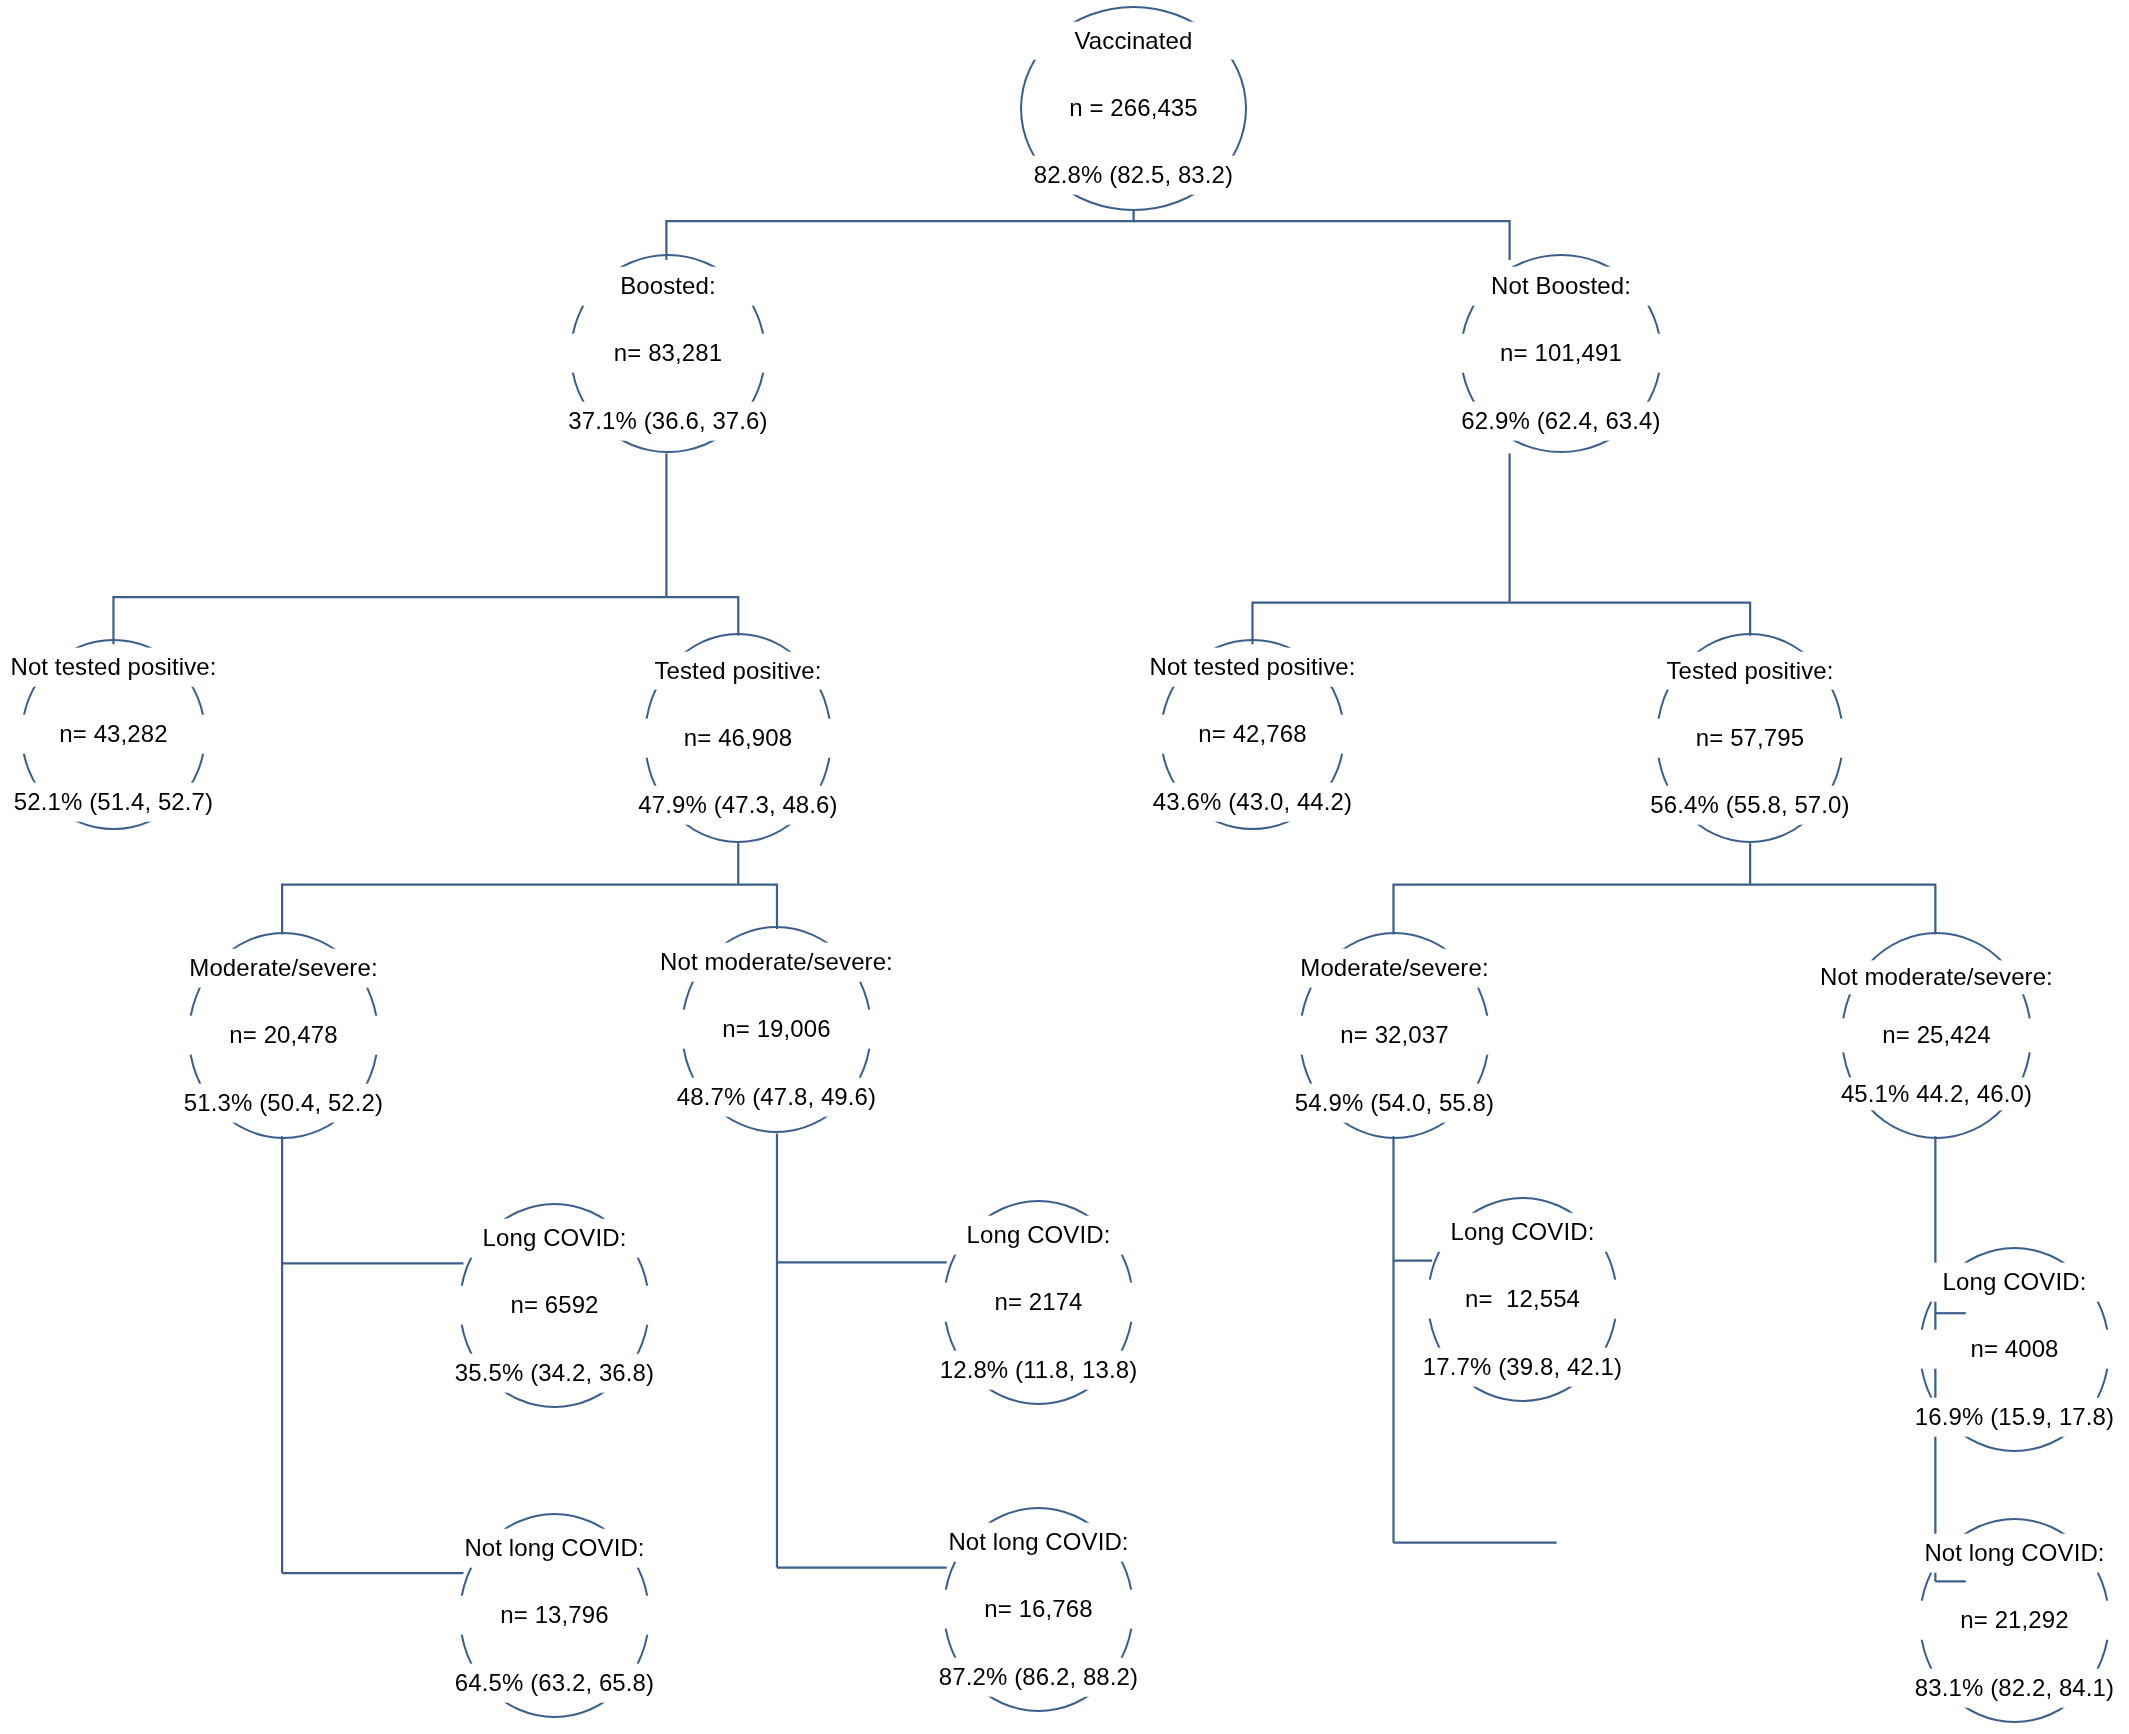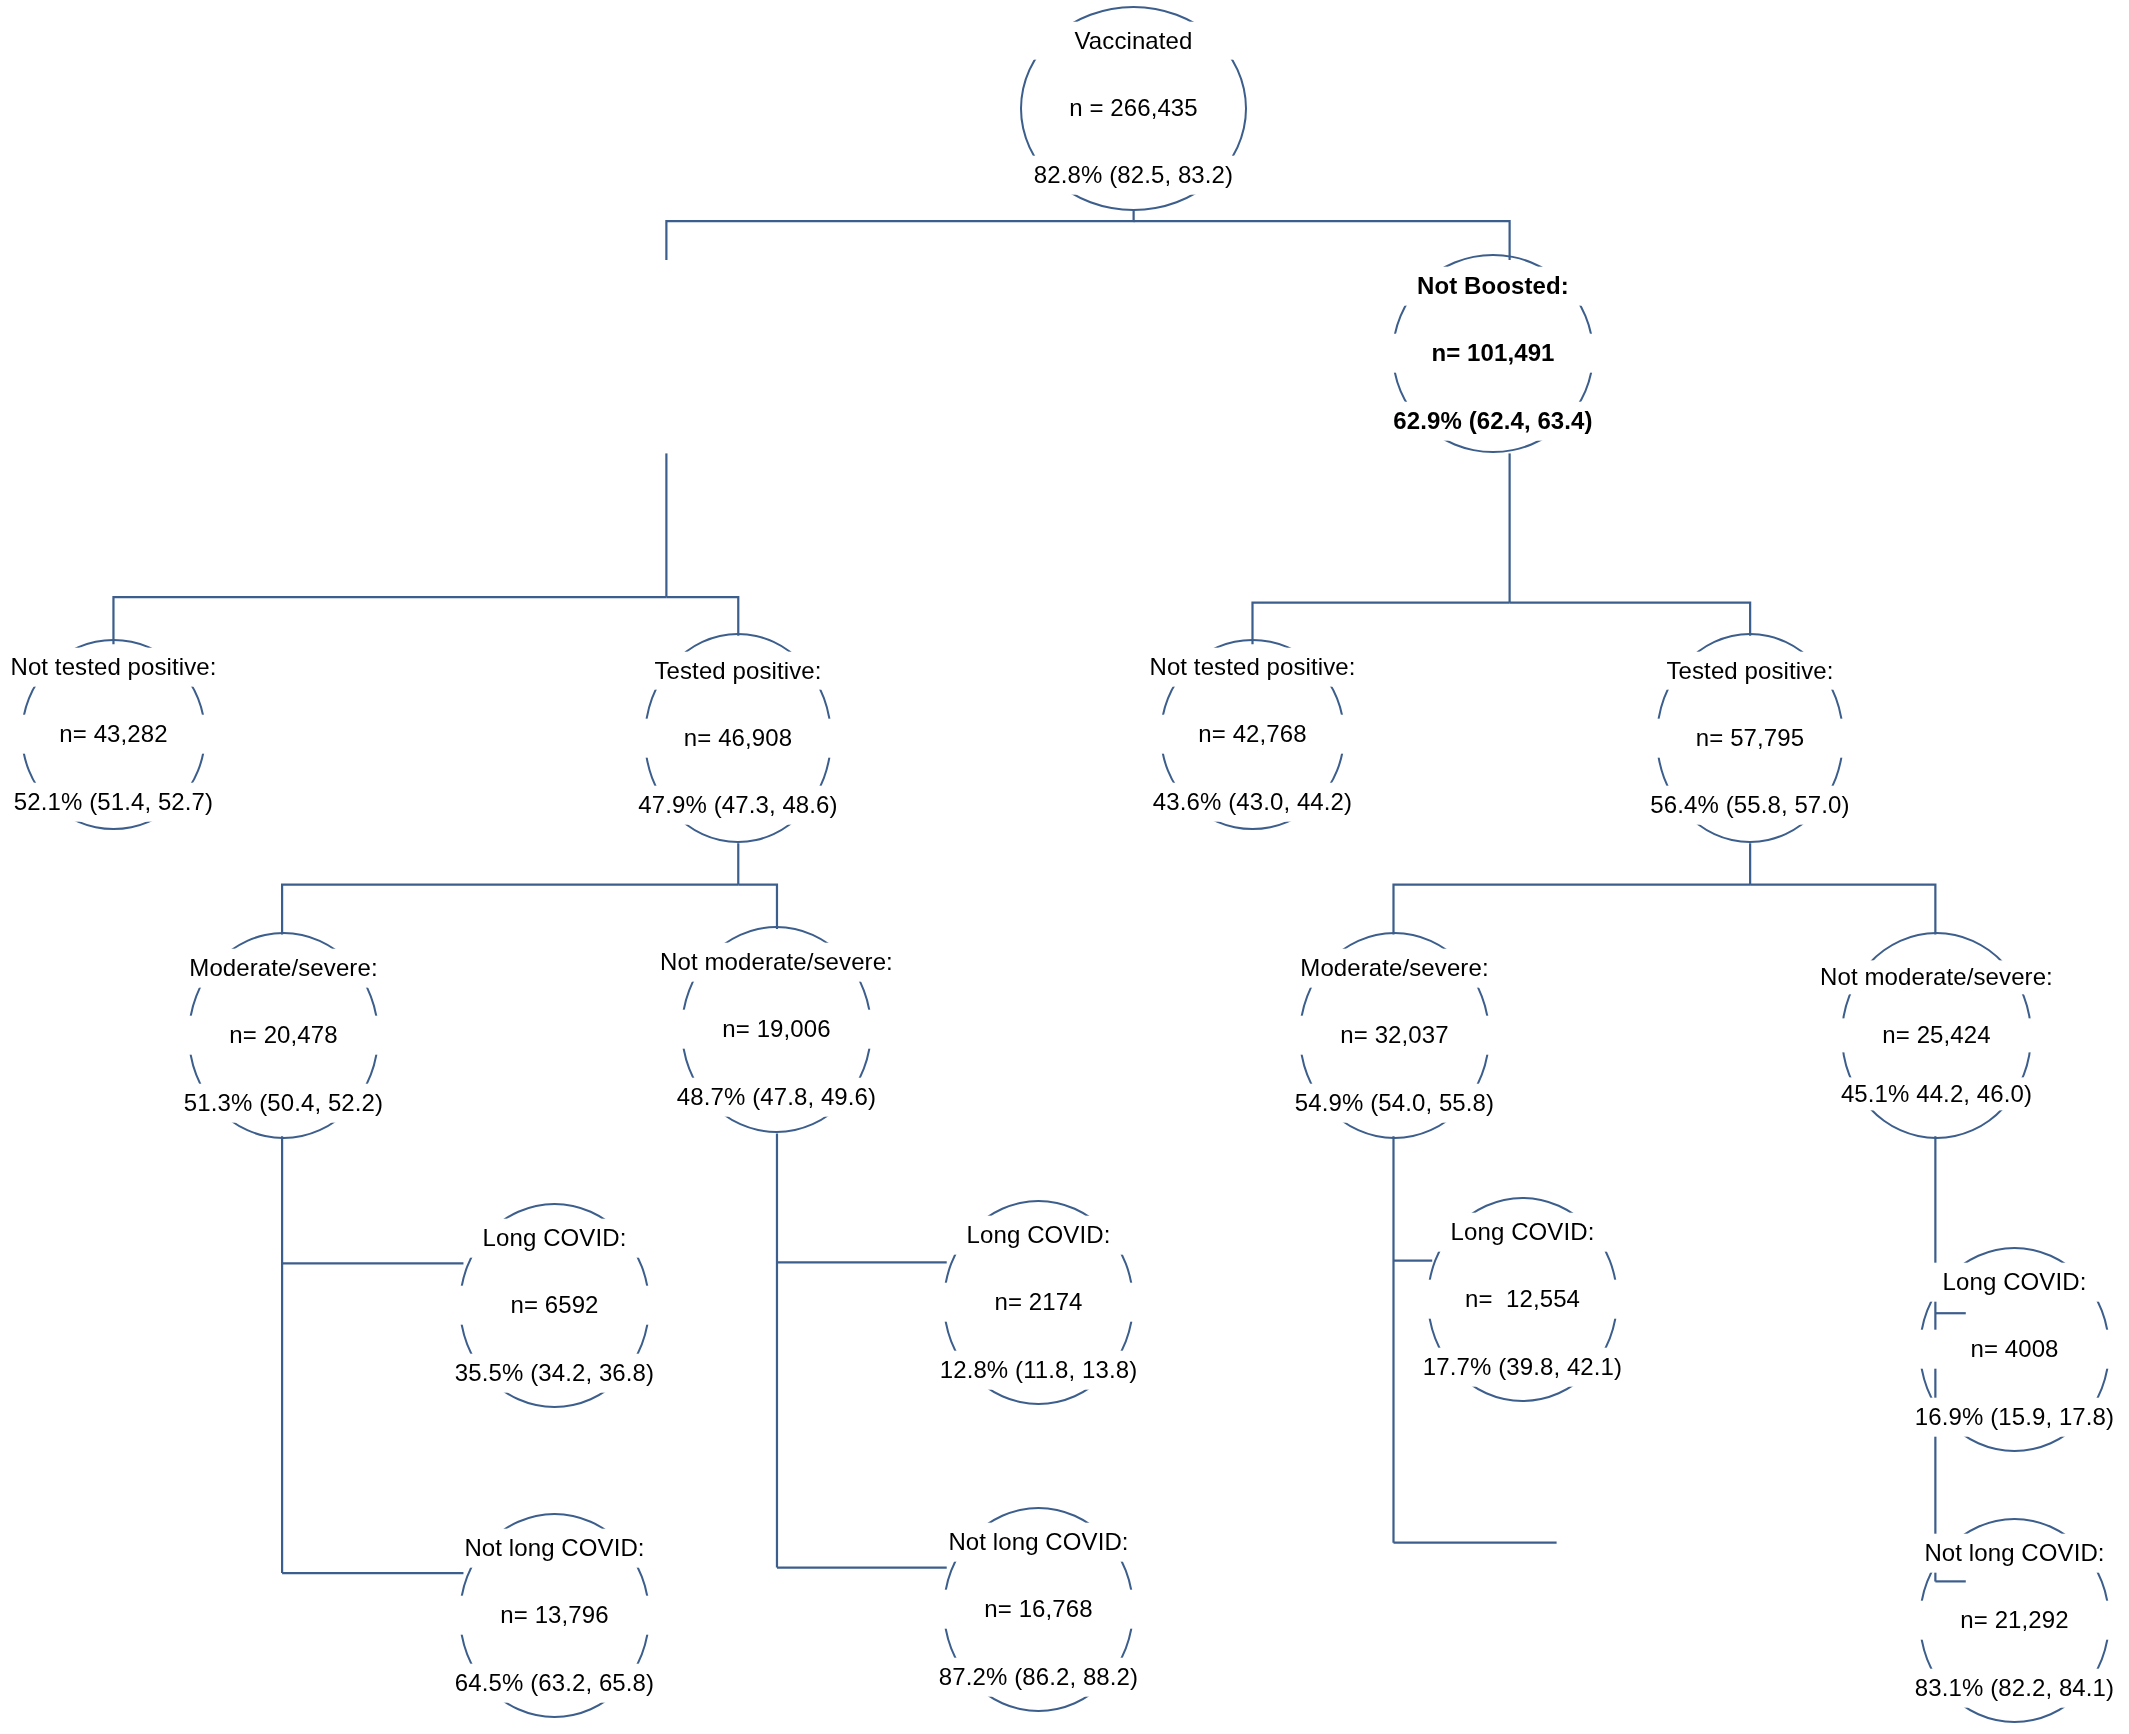--- a/index.html
+++ b/index.html
@@ -96,22 +96,29 @@
   </svg>
 
   <div class="node" style="left:1020px;top:5.5px;width:227px;height:205px;">
     <div class="lines">
       <span class="ln">Vaccinated</span>
       <span class="ln">n = 266,435</span>
       <span class="ln">82.8% (82.5, 83.2)</span>
     </div>
   </div>
 
-
-  <div class="node" style="left:1392px;top:254px;width:202px;height:199px;font-weight:bold;">
+  <div class="node" style="left:570px;top:254px;width:196px;height:199px;">
+    <div class="lines">
+      <span class="ln">Boosted:</span>
+      <span class="ln">n= 83,281</span>
+      <span class="ln">37.1% (36.6, 37.6)</span>
+    </div>
+  </div>
+
+  <div class="node" style="left:1460px;top:254px;width:202px;height:199px;">
     <div class="lines">
       <span class="ln">Not Boosted:</span>
       <span class="ln">n= 101,491</span>
       <span class="ln">62.9% (62.4, 63.4)</span>
     </div>
   </div>
 
   <div class="node" style="left:21px;top:639px;width:185px;height:191px;">
     <div class="lines">
       <span class="ln">Not tested positive:</span>

